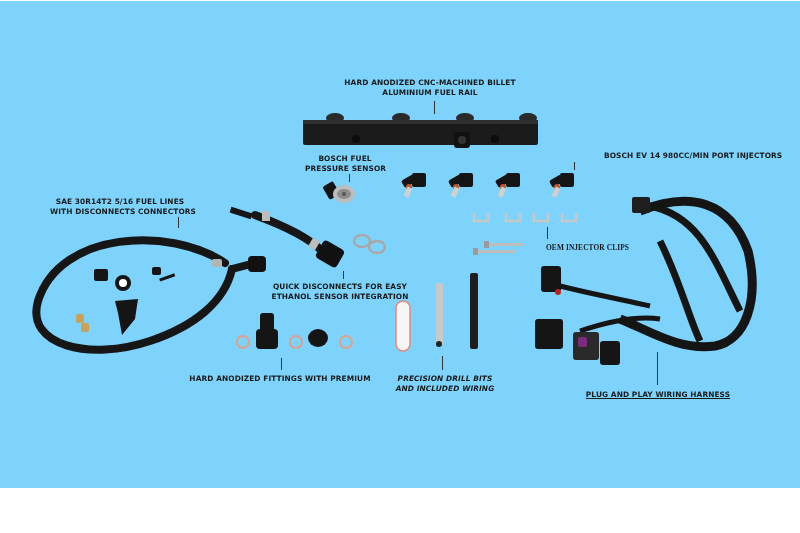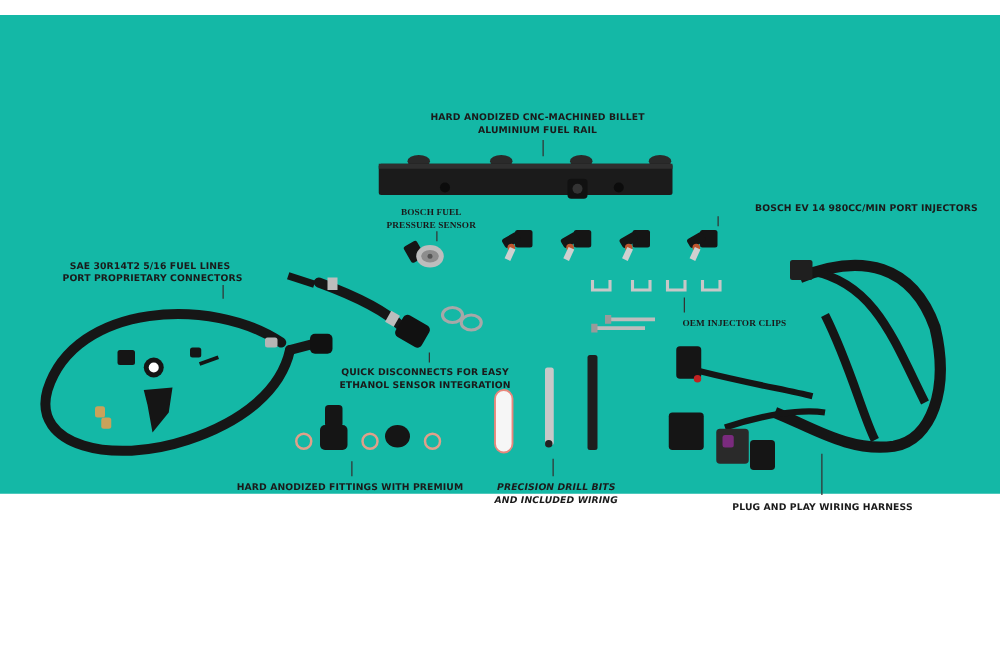--- a/index.html
+++ b/index.html
@@ -1,17 +1,17 @@
 <!DOCTYPE html>
 <html><head>
 <meta charset="utf-8">
 <style>
   html, body { margin:0; padding:0; background:#ffffff; }
   body { width:800px; height:533px; position:relative; overflow:hidden; font-family:"DejaVu Sans", sans-serif; }
-  .stage { position:absolute; left:0; top:12px; width:800px; height:383px; background:#14b8a6; }
+  .stage { position:absolute; left:0; top:1px; width:800px; height:487px; background:#7dd3fc; }
   .label {
     position:absolute; font-family:"DejaVu Sans", sans-serif; font-weight:bold;
     font-size:7.4px; line-height:9.5px; color:#1a1a1a; text-align:center;
     letter-spacing:0.1px; white-space:nowrap;
   }
   .label .l { display:block; }
   .leader { position:absolute; width:1px; background:#333; }
   svg.art { position:absolute; left:0; top:0; }
 </style>
 </head>
@@ -146,34 +146,34 @@
       <rect x="632" y="196" width="18" height="16" rx="2" fill="#1f1f1f"></rect>
     </g>
   </svg>
 
   <div class="label" style="left:340px; top:77px; width:180px;">
     <span class="l">HARD ANODIZED CNC-MACHINED BILLET</span>
     <span class="l">ALUMINIUM FUEL RAIL</span>
   </div>
   <div class="leader" style="left:434px; top:100px; height:13px;"></div>
 
-  <div class="label" style="left:305px; top:153px; width:80px;font-family:Liberation Serif, serif;">
+  <div class="label" style="left:305px; top:153px; width:80px;">
     <span class="l">BOSCH FUEL</span>
     <span class="l">PRESSURE SENSOR</span>
   </div>
   <div class="leader" style="left:349px; top:173px; height:8px;"></div>
 
   <div class="label" style="left:573px; top:150px; text-align:left;padding-left:31px;">
     <span class="l">BOSCH EV 14 980CC/MIN PORT INJECTORS</span>
   </div>
   <div class="leader" style="left:574px; top:161px; height:8px;"></div>
 
   <div class="label" style="left:50px; top:196px; width:140px;">
     <span class="l">SAE 30R14T2 5/16 FUEL LINES</span>
-    <span class="l">PORT PROPRIETARY CONNECTORS</span>
+    <span class="l">WITH DISCONNECTS CONNECTORS</span>
   </div>
   <div class="leader" style="left:178px; top:216px; height:11px;"></div>
 
   <div class="label" style="left:546px; top:242px; text-align:left;font-family:Liberation Serif, serif;">
     <span class="l">OEM INJECTOR CLIPS</span>
   </div>
   <div class="leader" style="left:547px; top:226px; height:12px;"></div>
 
   <div class="label" style="left:265px; top:281px; width:150px;">
     <span class="l">QUICK DISCONNECTS FOR EASY</span>
@@ -185,18 +185,18 @@
     <span class="l">HARD ANODIZED FITTINGS WITH PREMIUM</span>
   </div>
   <div class="leader" style="left:281px; top:357px; height:12px;"></div>
 
   <div class="label" style="left:390px; top:373px; width:110px;font-style:italic;">
     <span class="l">PRECISION DRILL BITS</span>
     <span class="l">AND INCLUDED WIRING</span>
   </div>
   <div class="leader" style="left:442px; top:355px; height:14px;"></div>
 
-  <div class="label" style="left:583px; top:389px; width:150px;">
+  <div class="label" style="left:583px; top:389px; width:150px;text-decoration:underline;">
     <span class="l">PLUG AND PLAY WIRING HARNESS</span>
   </div>
   <div class="leader" style="left:657px; top:351px; height:33px;"></div>
 
 </div>
 
 </body></html>

